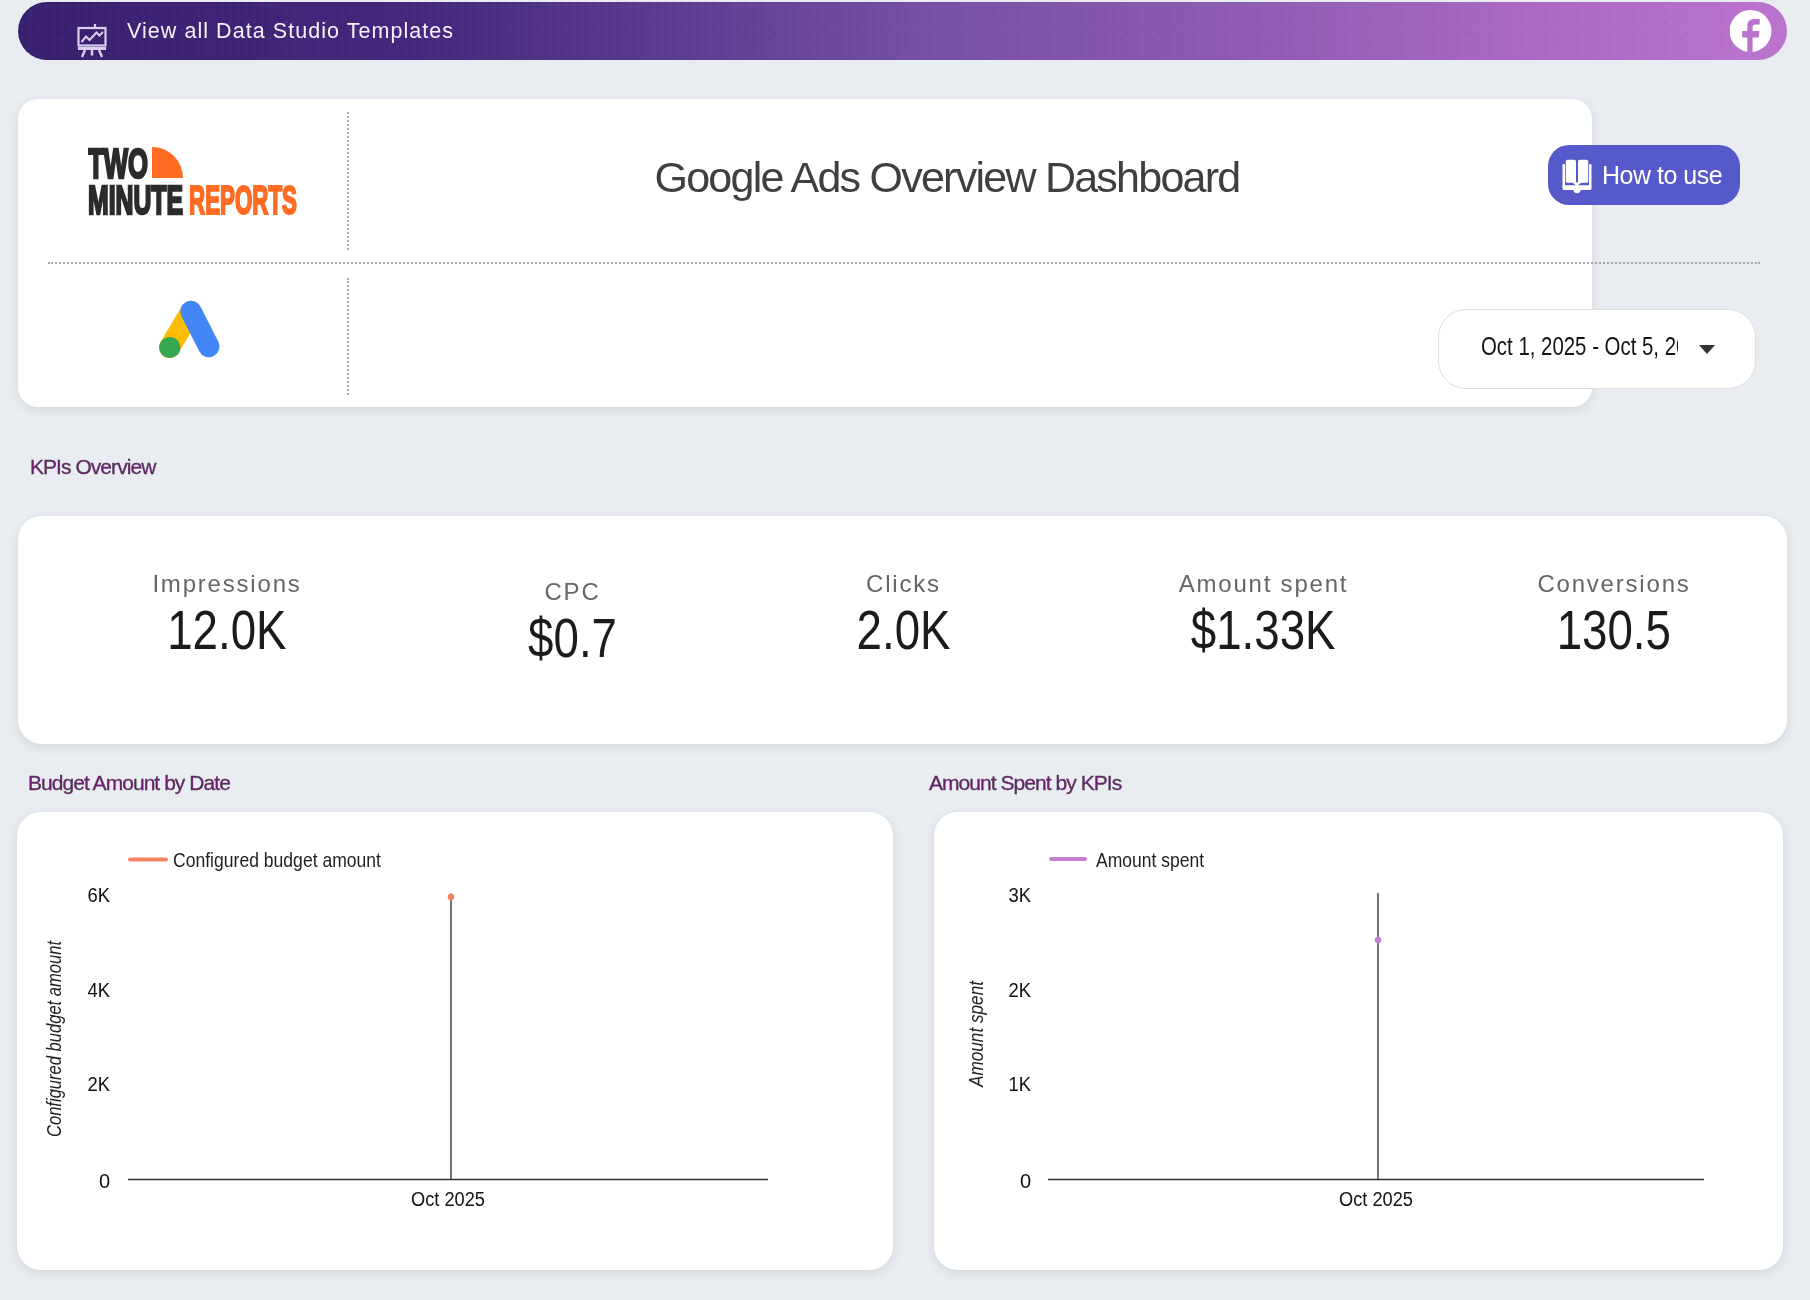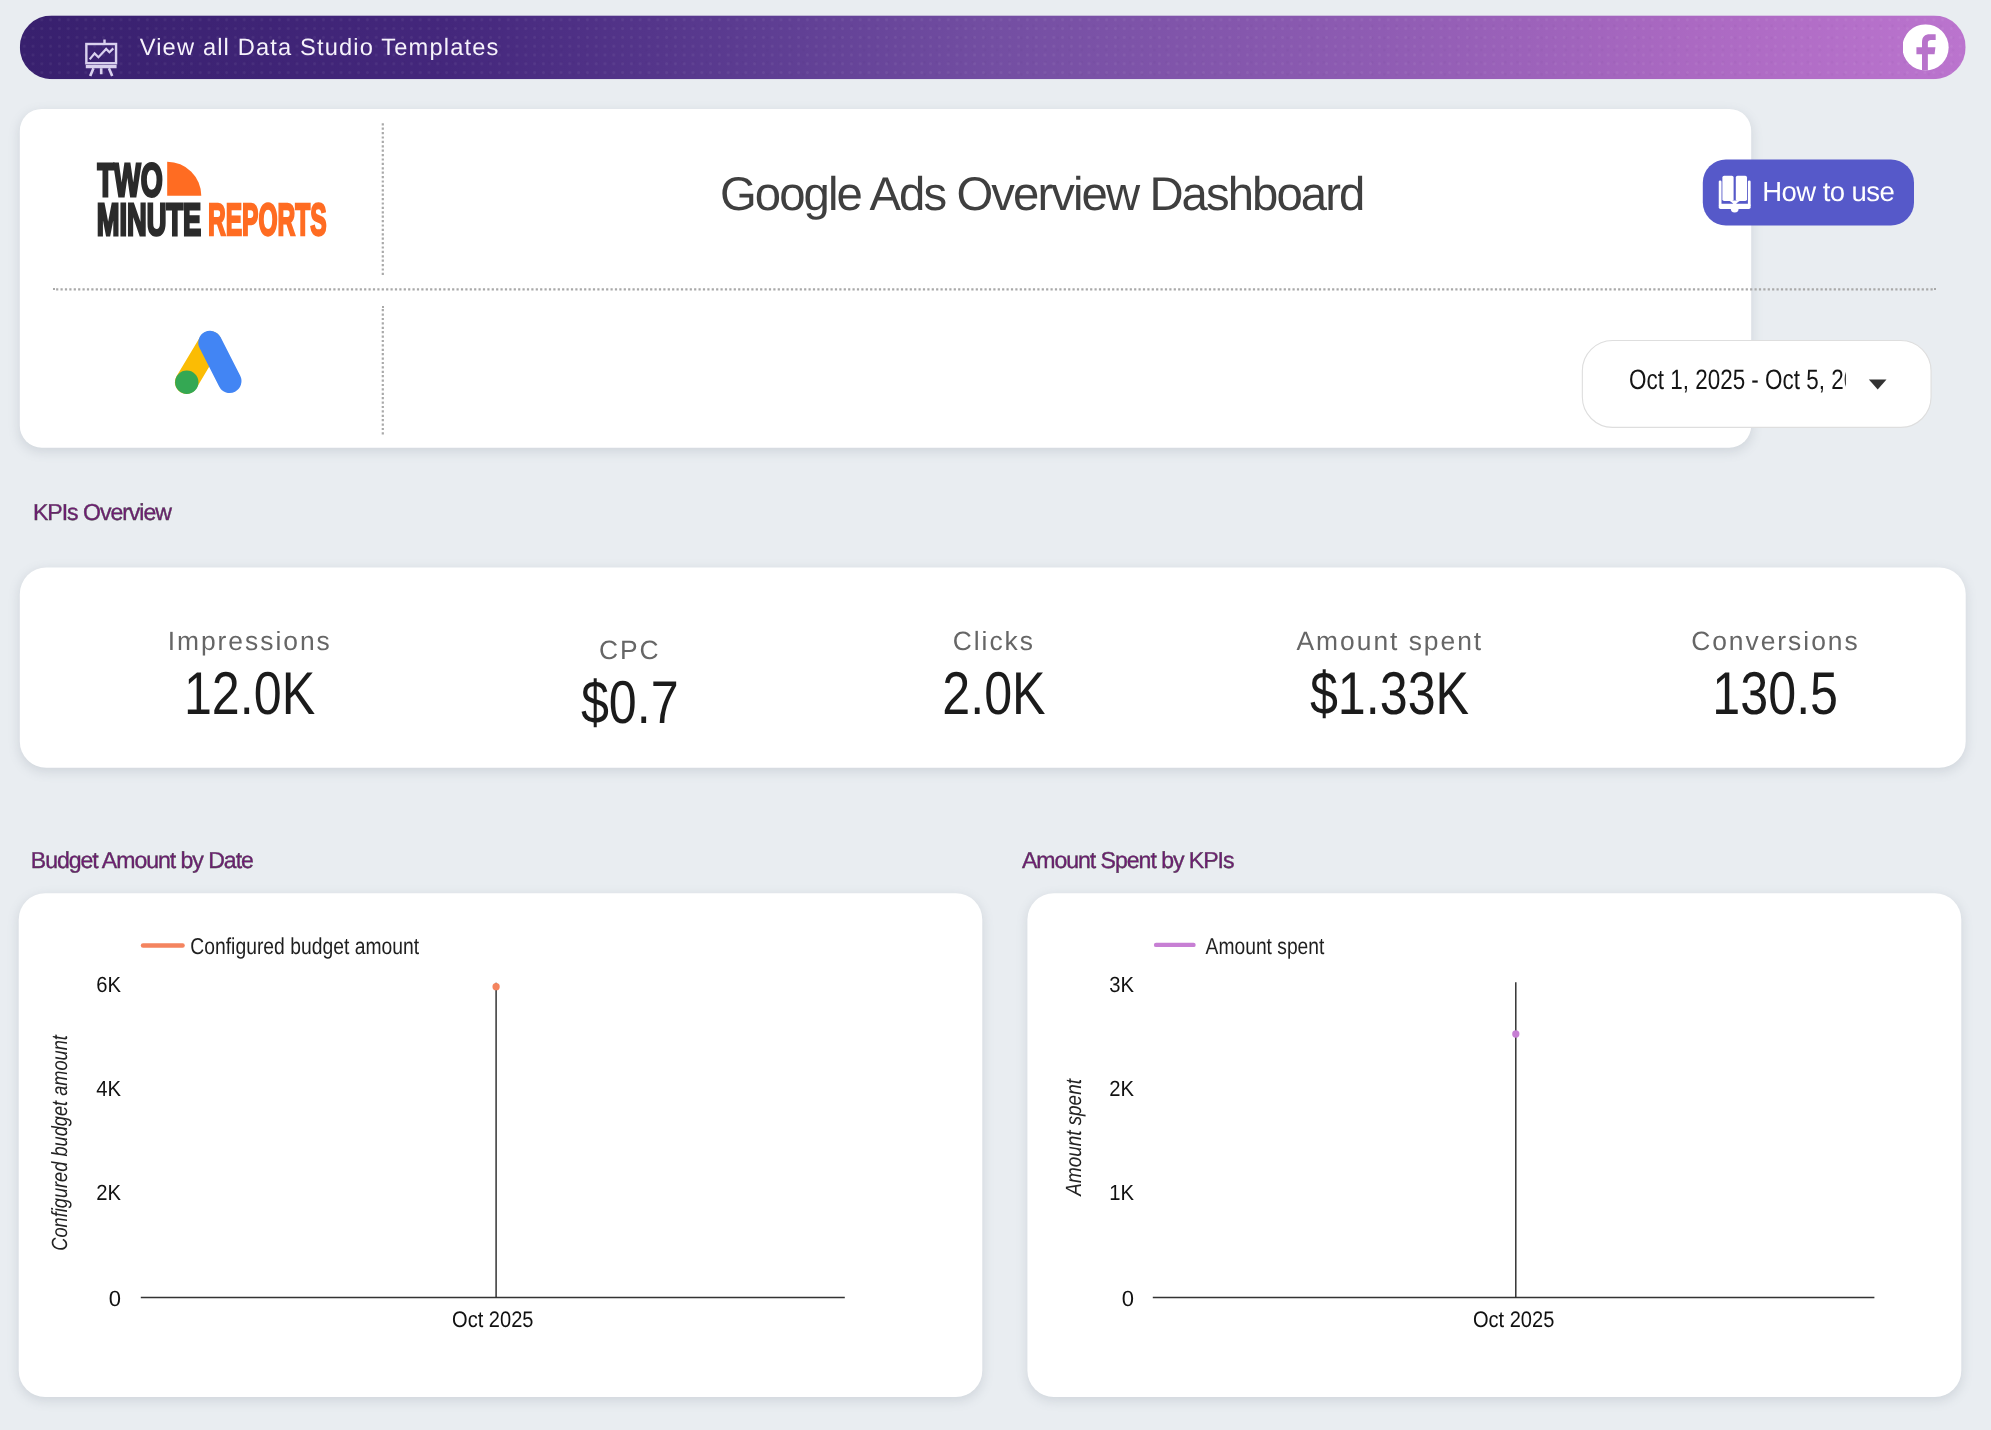--- a/index.html
+++ b/index.html
@@ -1,41 +1,41 @@
 <!DOCTYPE html>
 <html><head>
 <meta charset="utf-8">
 <style>
   * { margin:0; padding:0; box-sizing:border-box; }
   html,body { width:1810px; height:1300px; background:#e9edf1; font-family:"Liberation Sans", sans-serif; position:relative; overflow:hidden; }
   .abs { position:absolute; }
   .card { position:absolute; background:#fff; box-shadow:0 3px 10px rgba(100,110,125,.18); }
 
   
-  #banner { left:18px; top:14px; width:1769px; height:58px; border-radius:29px;
+  #banner { left:18px; top:2px; width:1769px; height:58px; border-radius:29px;
     background-image:radial-gradient(rgba(255,255,255,.055) 1.1px, rgba(255,255,255,0) 1.5px),radial-gradient(rgba(40,10,70,.035) 1px, rgba(40,10,70,0) 1.4px),linear-gradient(90deg,#38206e 0%,#44277c 22%,#5d3d92 38%,#734ea2 50%,#8f5cb3 70%,#ab69c2 86%,#bb74ce 100%);
     background-size:8px 8px, 11px 11px, 100% 100%; background-position:0 0, 3px 4px, 0 0; }
   #banner-text { left:109px; top:0; height:58px; line-height:59px; color:#f6f2fb; font-size:21.5px; letter-spacing:1.05px; font-weight:500; }
     
   #header { left:18px; top:99px; width:1574px; height:308px; border-radius:20px; }
   .vdot { position:absolute; left:329px; width:0; border-left:2px dotted #a9a9a9; }
   #hdot { position:absolute; left:30px; top:163px; width:1712px; height:0; border-top:2px dotted #a9a9a9; }
   #title { position:absolute; left:0; top:57px; width:1858px; text-align:center; font-size:43px; color:#3f3f3f; letter-spacing:-1.75px; line-height:1; }
   #howto { position:absolute; left:1530px; top:46px; width:192px; height:60px; border-radius:21px; background:#5659c9; color:#fff; }
   #howto span { position:absolute; left:54px; top:0; line-height:60px; font-size:25px; letter-spacing:-0.5px; }
   #datebox { position:absolute; left:1420px; top:210px; width:318px; height:80px; border-radius:28px; border:1.5px solid #dedede; background:#fff; }
   #datebox .txt { position:absolute; left:42px; top:0; width:197px; height:77px; line-height:73px; font-size:25.5px; color:#141414; white-space:nowrap; overflow:hidden; }
   #datebox .txt span { display:inline-block; transform:scaleX(0.8); transform-origin:left center; }
   #caret { position:absolute; left:260px; top:35px; width:0; height:0; border-left:8px solid transparent; border-right:8px solid transparent; border-top:9px solid #333; }
 
   
   .h2 { position:absolute; font-size:21px; color:#701a75; font-weight:500; letter-spacing:-0.95px; -webkit-text-stroke:0.35px #454545; }
 
   
-  #kpis { left:18px; top:516px; width:1769px; height:182px; border-radius:24px; }
+  #kpis { left:18px; top:516px; width:1769px; height:228px; border-radius:24px; }
   .kcol { position:absolute; width:400px; text-align:center; }
   .klabel { font-size:24px; color:#666; letter-spacing:1.8px; }
   .kvalue { font-size:55px; color:#1b1b1b; margin-top:-0.5px; }
   .kvalue span { display:inline-block; transform:scaleX(0.83); transform-origin:center; white-space:nowrap; }
 
   
   #chart1 { left:17px; top:812px; width:876px; height:458px; border-radius:24px; }
   #chart2 { left:934px; top:812px; width:849px; height:458px; border-radius:24px; }
 </style>
 </head>

